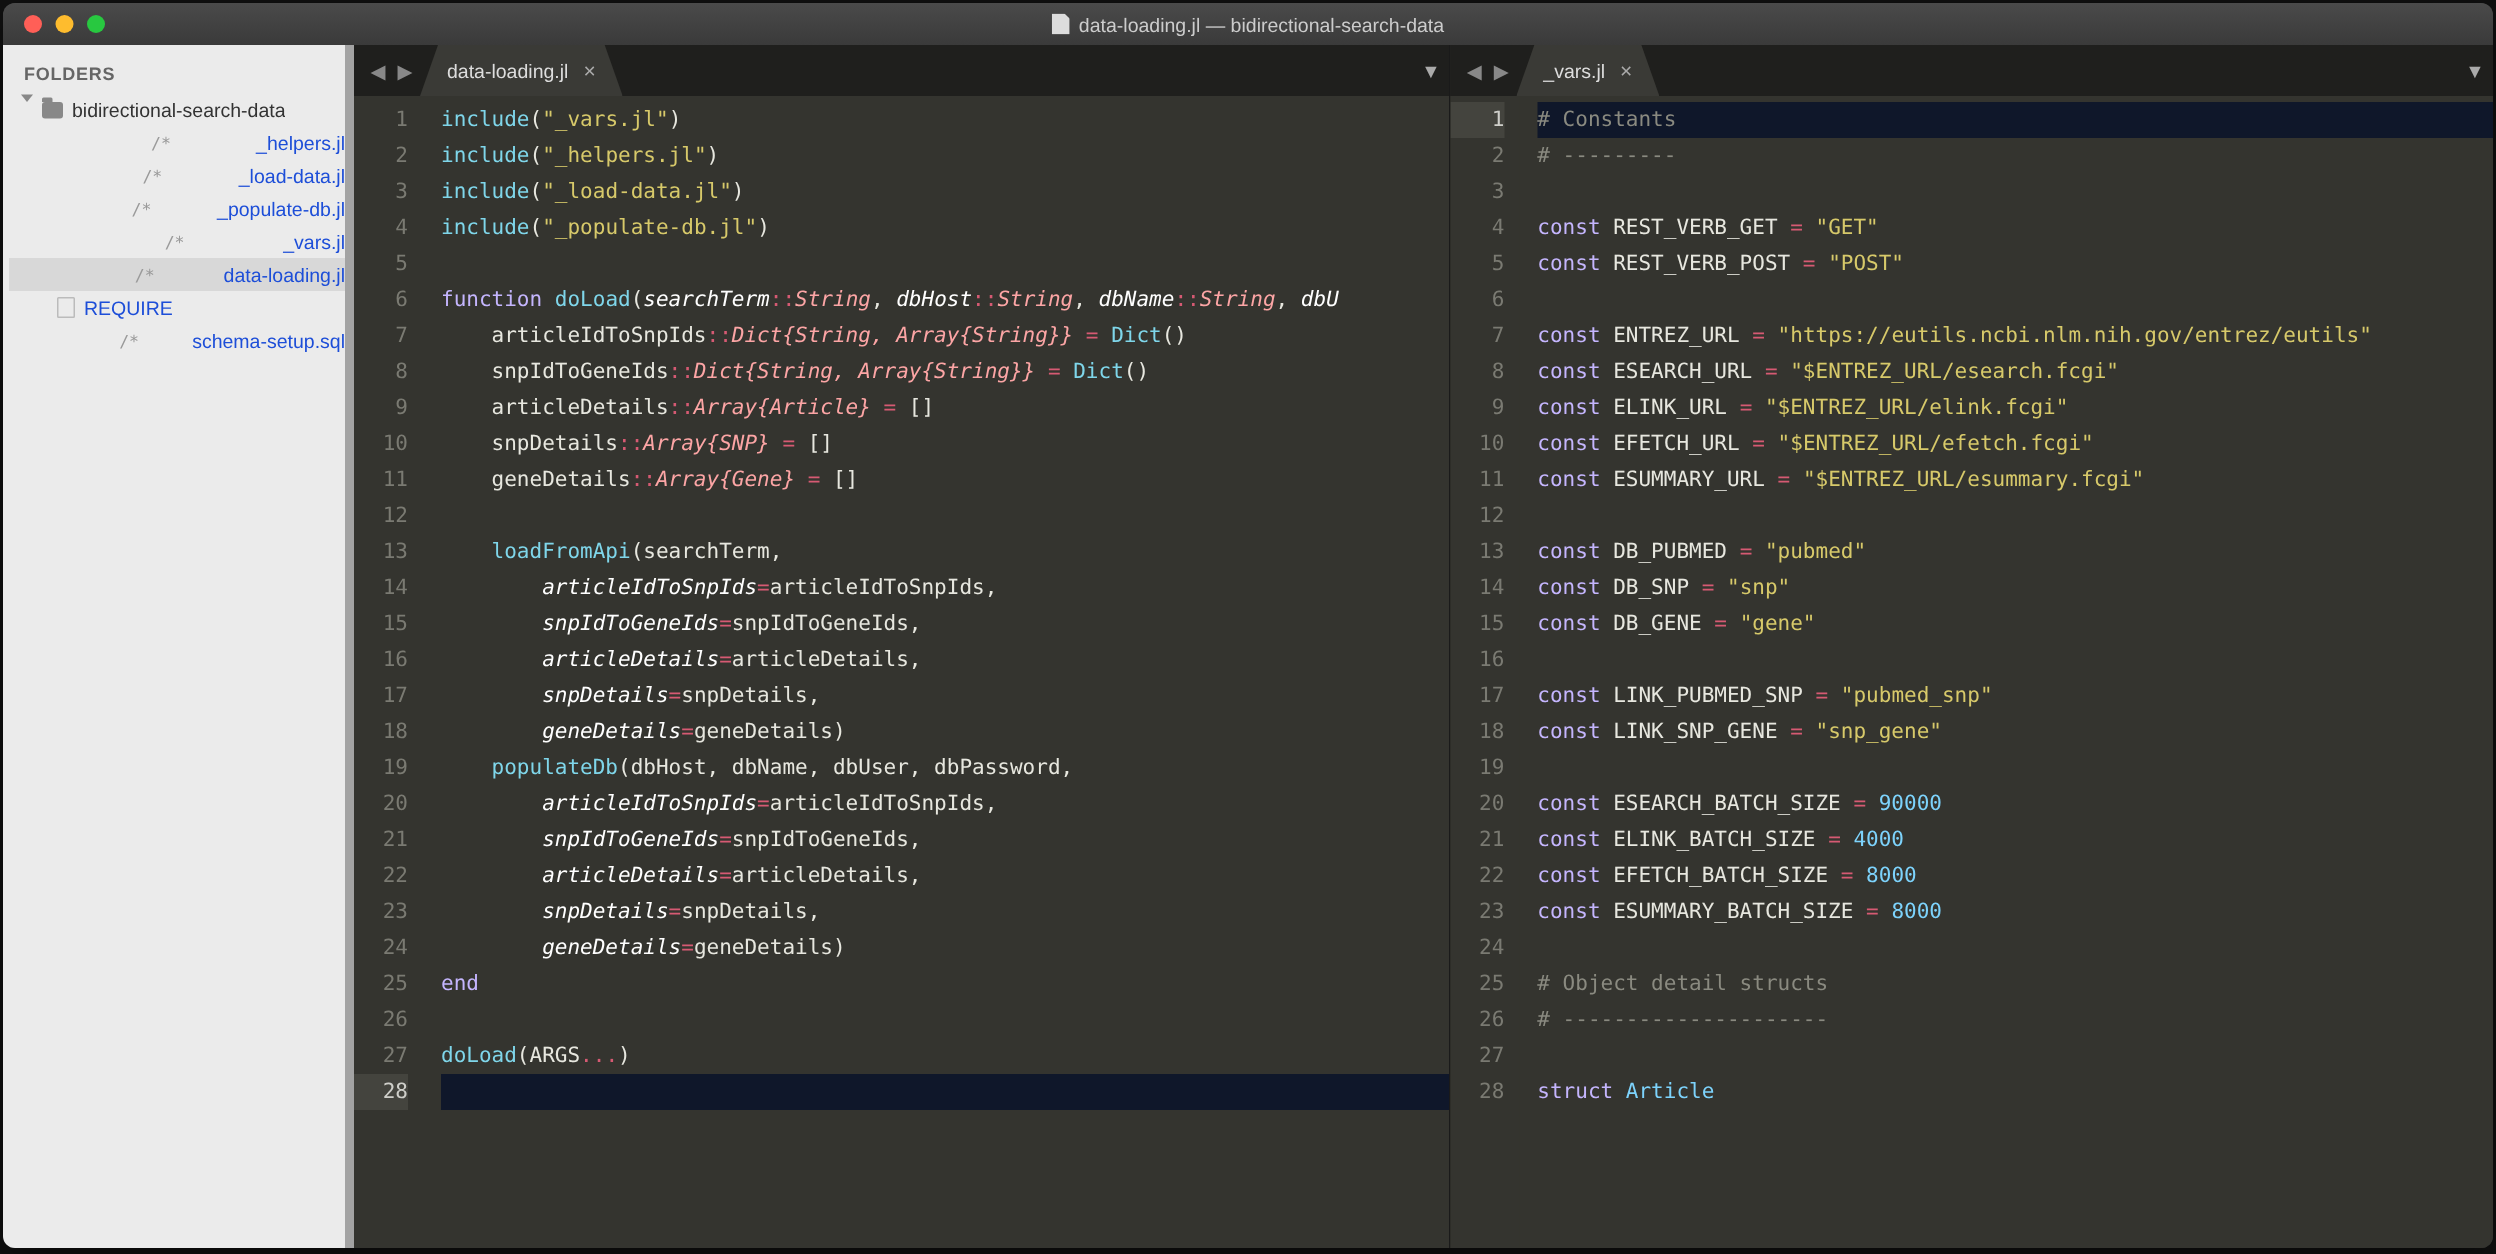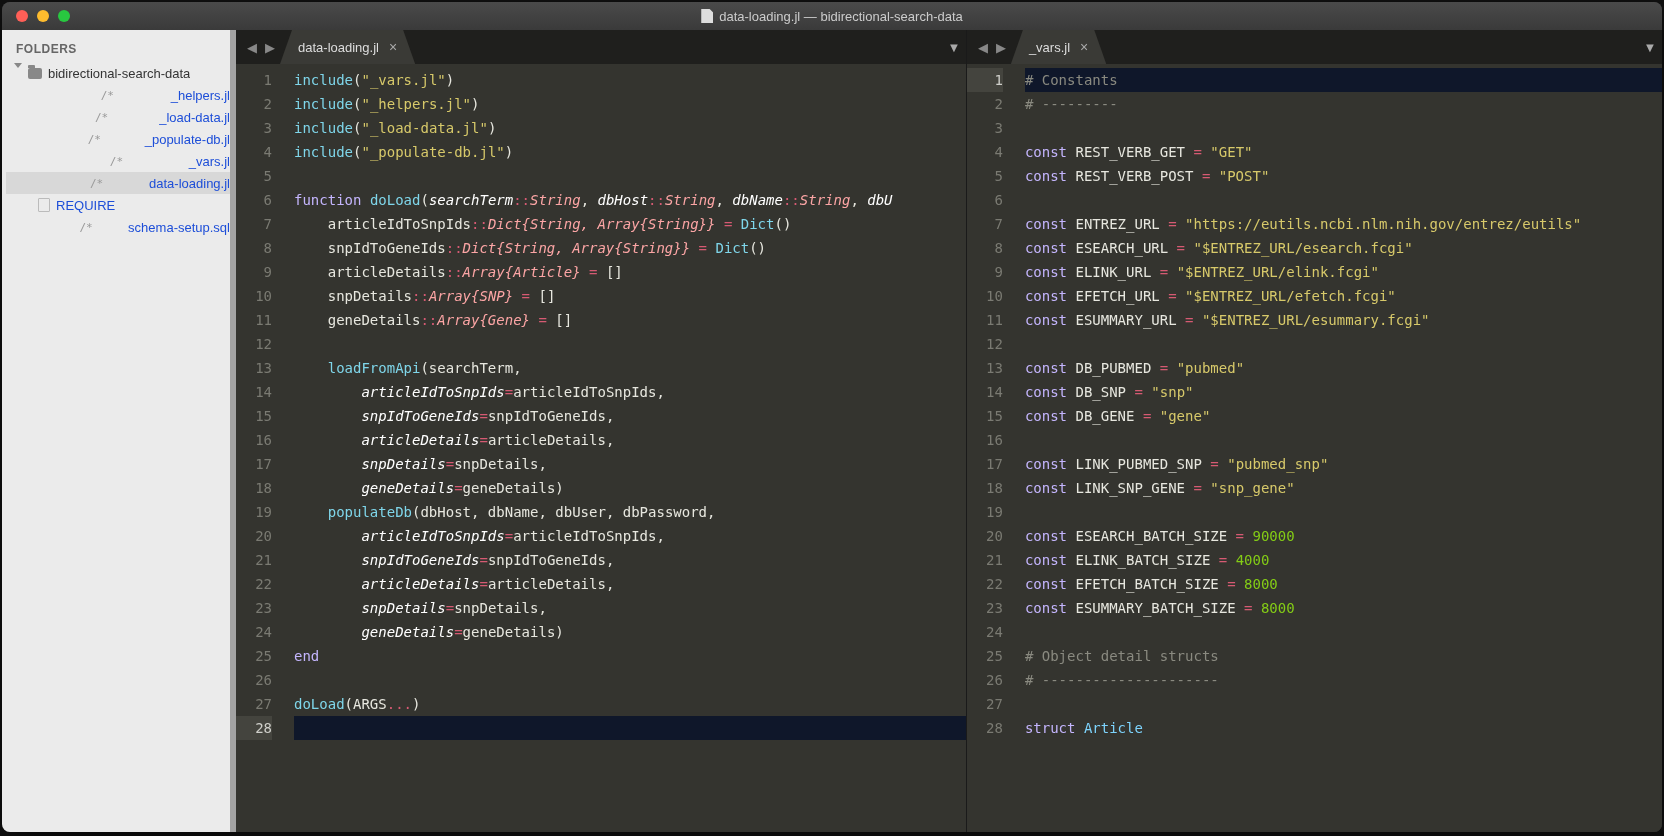--- a/index.html
+++ b/index.html
@@ -47,21 +47,21 @@
   .code{flex:1;padding:4px 0 4px 12px;color:#e7e7df;white-space:pre;overflow:hidden}
   .code .ln{height:24px}
   .code .ln.cur{background:#0f172a}
   
   .fn{color:#7fd6ea}
   .kw{color:#c4b5fd}
   .str{color:#d7c96a}
   .op{color:#d65a73}
   .param{color:#ffffff;font-style:italic}
   .type{color:#fca5a5;font-style:italic}
-  .num{color:#84cc16}
+  .num{color:#7dd3fc}
   .cmt{color:#8a8a80}
   .struct{color:#7dd3fc}
 </style>
 </head>
 <body>
 
 <div class="window">
   <div class="titlebar">
     <div class="traffic">
       <div class="dot r"></div>

